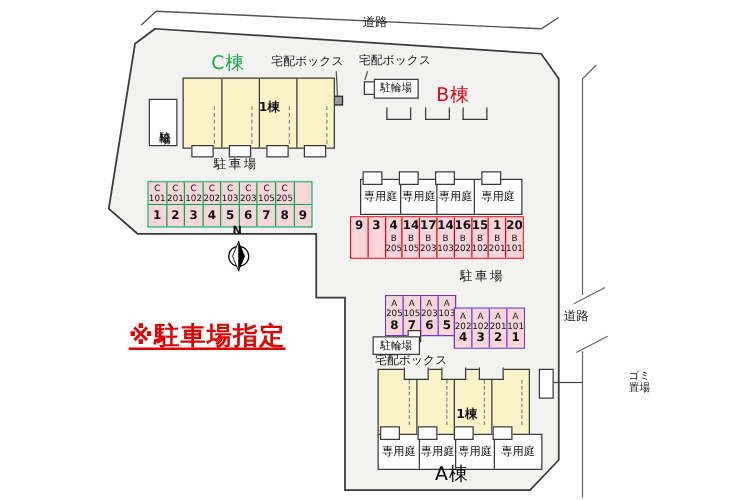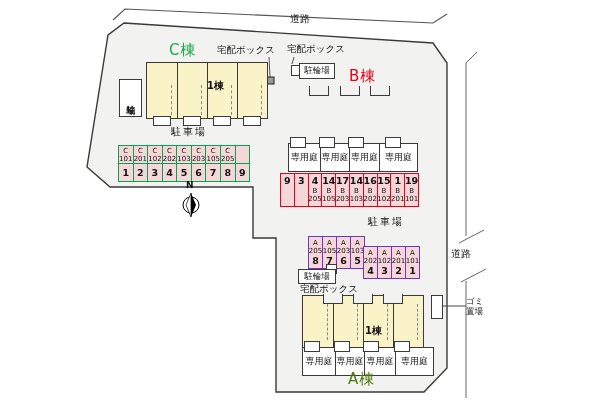--- a/index.html
+++ b/index.html
@@ -156,20 +156,21 @@
       <div class="cellc">
           <span class="num">8</span>
         </div>
       <div class="cellc">
           <span class="num">9</span>
         </div>
     </div>
   </div>
 
   <div class="lbl" style="left:186px;top:181px;font-size:9px;font-weight:700;">N</div>
+  <div class="lbl note" style="left:103px;top:257px;">※駐車場指定</div>
 
   <div class="lbl small" style="left:287px;top:44px;">宅配ボックス</div>
   <div class="box" style="left:291px;top:65px;width:8px;height:9px;"></div>
   <div class="box" style="left:299px;top:63px;width:34px;height:14px;">
     <span class="tiny">駐輪場</span>
   </div>
   <div class="lbl title" style="left:349px;top:68px;color:#e60012;">B棟</div>
 
   <div class="notch" style="left:309px;top:86px;width:18px;height:9px;"></div>
   <div class="notch" style="left:340px;top:86px;width:18px;height:9px;"></div>
@@ -226,21 +227,21 @@
         <span class="num">15</span>
         <span class="t7b">B</span>
         <span class="t7">102</span>
       </div>
     <div class="cellb">
         <span class="num">1</span>
         <span class="t7b">B</span>
         <span class="t7">201</span>
       </div>
     <div class="cellb">
-        <span class="num">19</span>
+        <span class="num">20</span>
         <span class="t7b">B</span>
         <span class="t7">101</span>
       </div>
   </div>
   <div class="lbl parkword" style="left:368px;top:216px;">駐車場</div>
 
   <div class="grid grida" style="left:308px;top:236px;width:55px;height:31px;">
     <div class="cella">
         <span class="t7b">A</span>
         <span class="t7">205</span>
@@ -308,21 +309,21 @@
   <div class="porch" style="left:334px;top:341px;width:14px;height:9px;"></div>
   <div class="porch" style="left:363px;top:341px;width:14px;height:9px;"></div>
   <div class="porch" style="left:394px;top:341px;width:14px;height:9px;"></div>
 
   <div class="garden" style="left:302px;top:347px;width:130px;height:27px;">
     <div class="gcell" style="width:32px;">専用庭</div>
     <div class="gcell" style="width:28px;">専用庭</div>
     <div class="gcell" style="width:30px;">専用庭</div>
     <div class="gcell" style="flex:1;">専用庭</div>
   </div>
-  <div class="lbl title" style="left:348px;top:371px;color:#4d7c0f;">A棟</div>
+  <div class="lbl title" style="left:348px;top:371px;color:#000000;">A棟</div>
 
   <div class="box" style="left:431px;top:295px;width:10px;height:22px;"></div>
-  <div class="lbl" style="left:466px;top:296px;font-size:8.5px;line-height:10px;">
+  <div class="lbl" style="left:466px;top:296px;font-size:8.5px;line-height:10px;padding-left:37px;">
     <div>ゴミ</div>
     <div>置場</div>
   </div>
 
 </div>
 
 </body></html>

